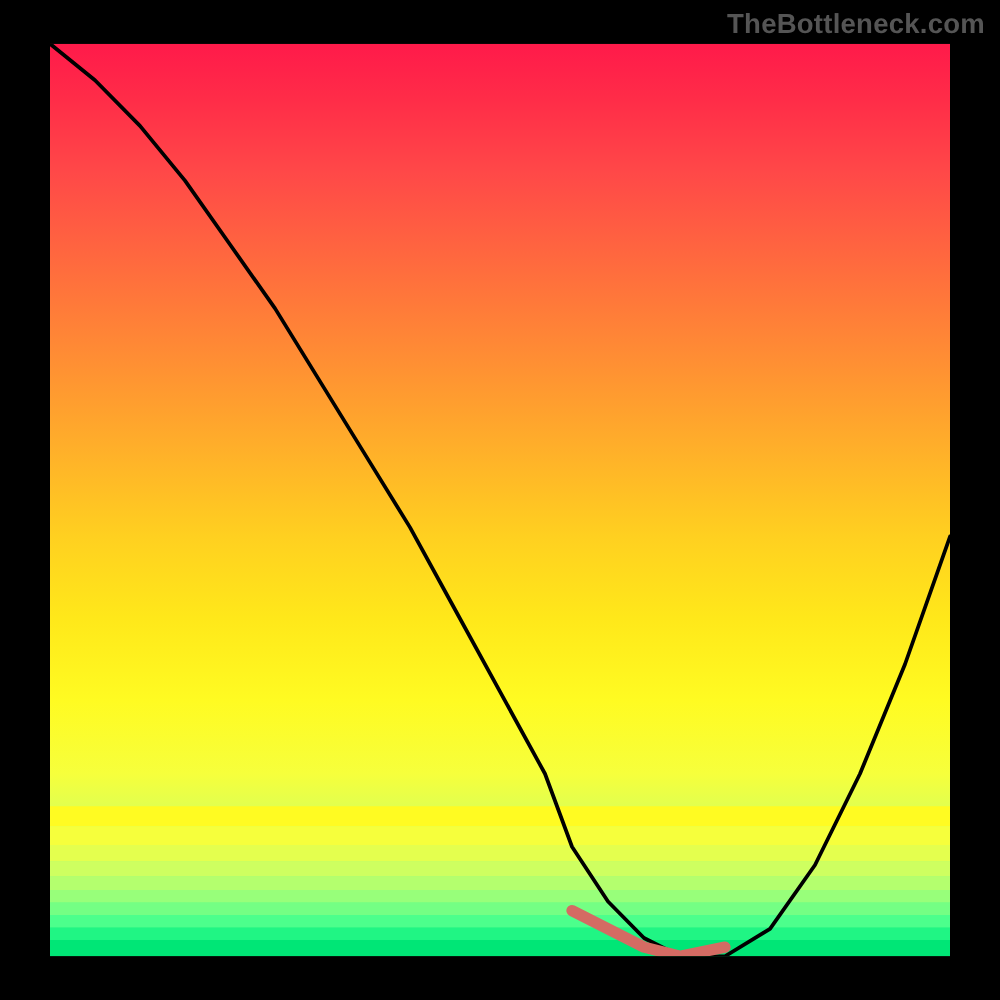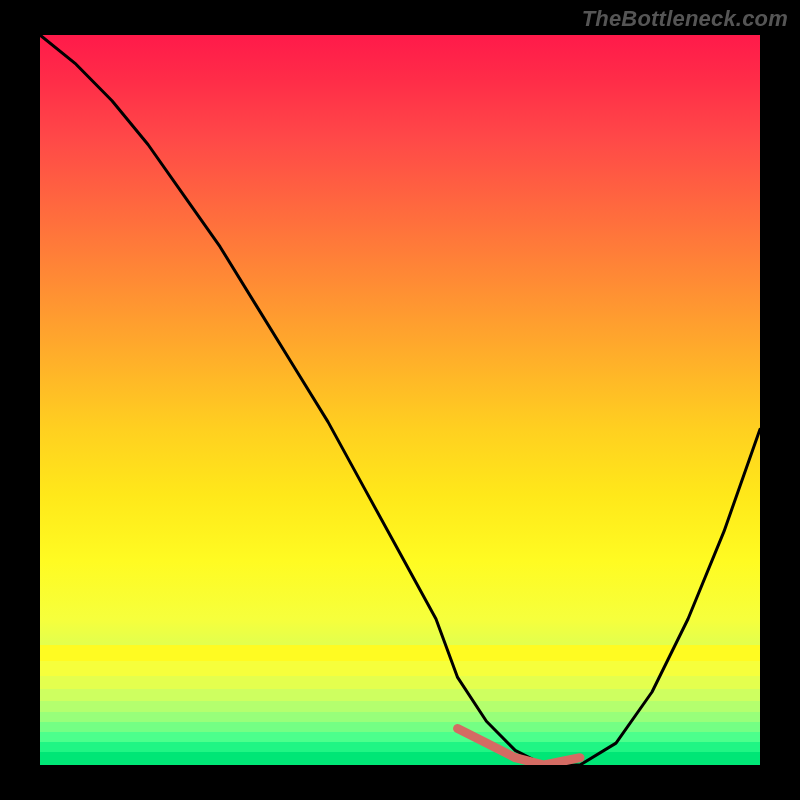--- a/index.html
+++ b/index.html
@@ -9,21 +9,20 @@
     height: 800px;
     background: #000;
     overflow: hidden;
     font-family: Arial, Helvetica, sans-serif;
   }
   .frame {
     position: relative;
     width: 800px;
     height: 569px;
     background: #000;
-    font-style: italic;
   }
   .watermark {
     position: absolute;
     top: 6px;
     right: 12px;
     color: #555;
     font-size: 22px;
     font-weight: 600;
     letter-spacing: 0.2px;
     user-select: none;

